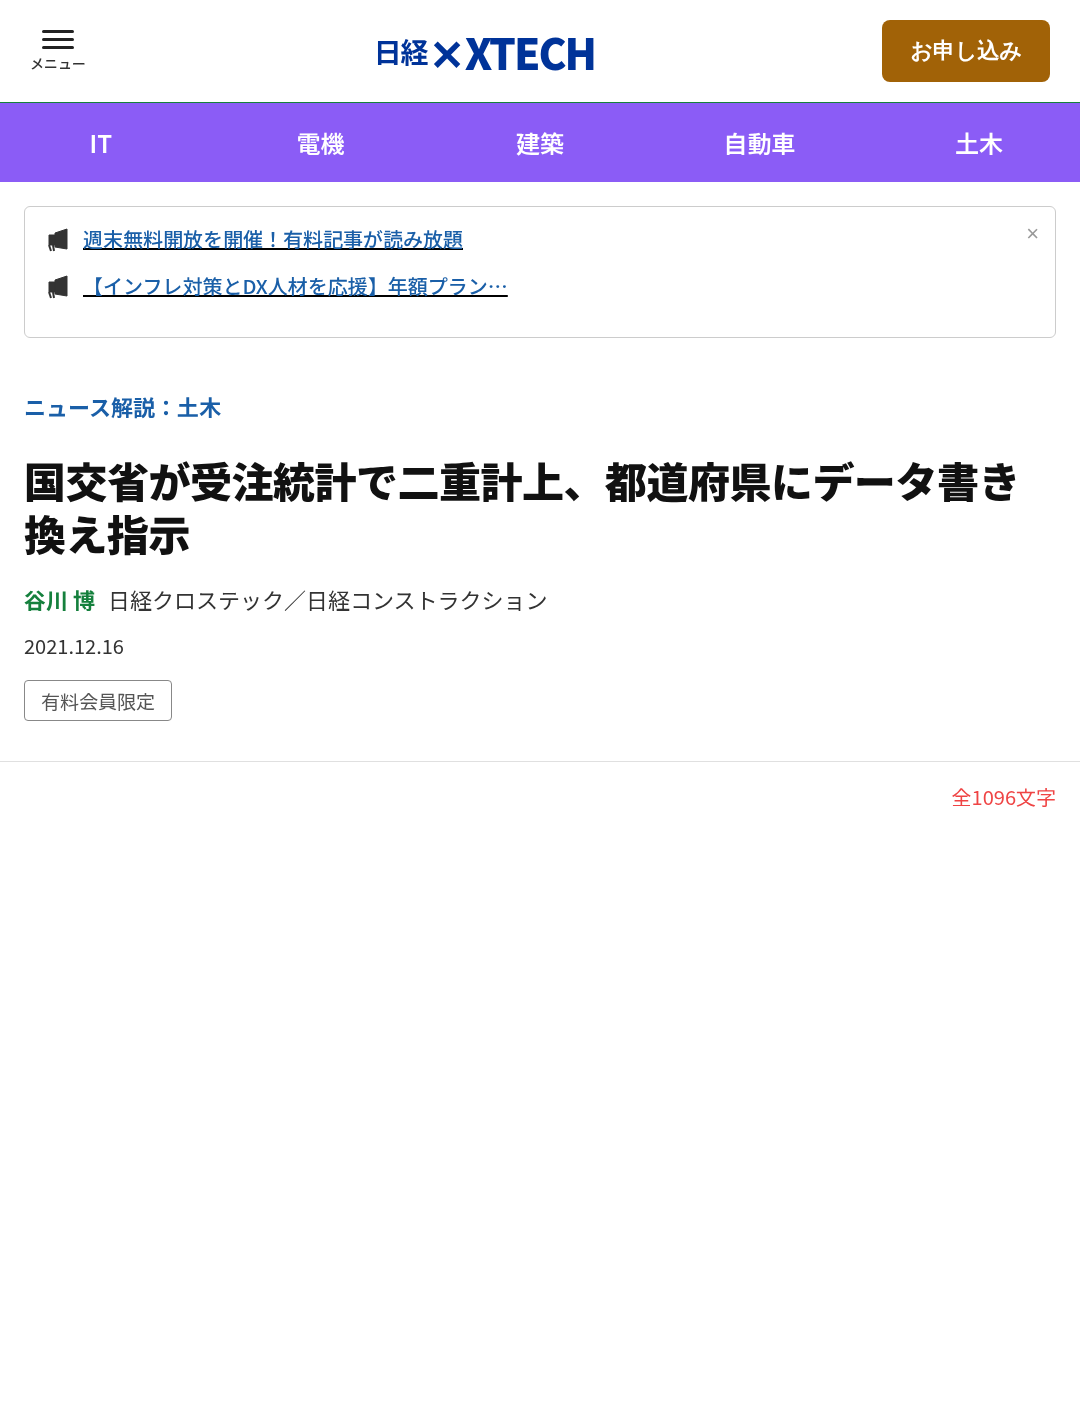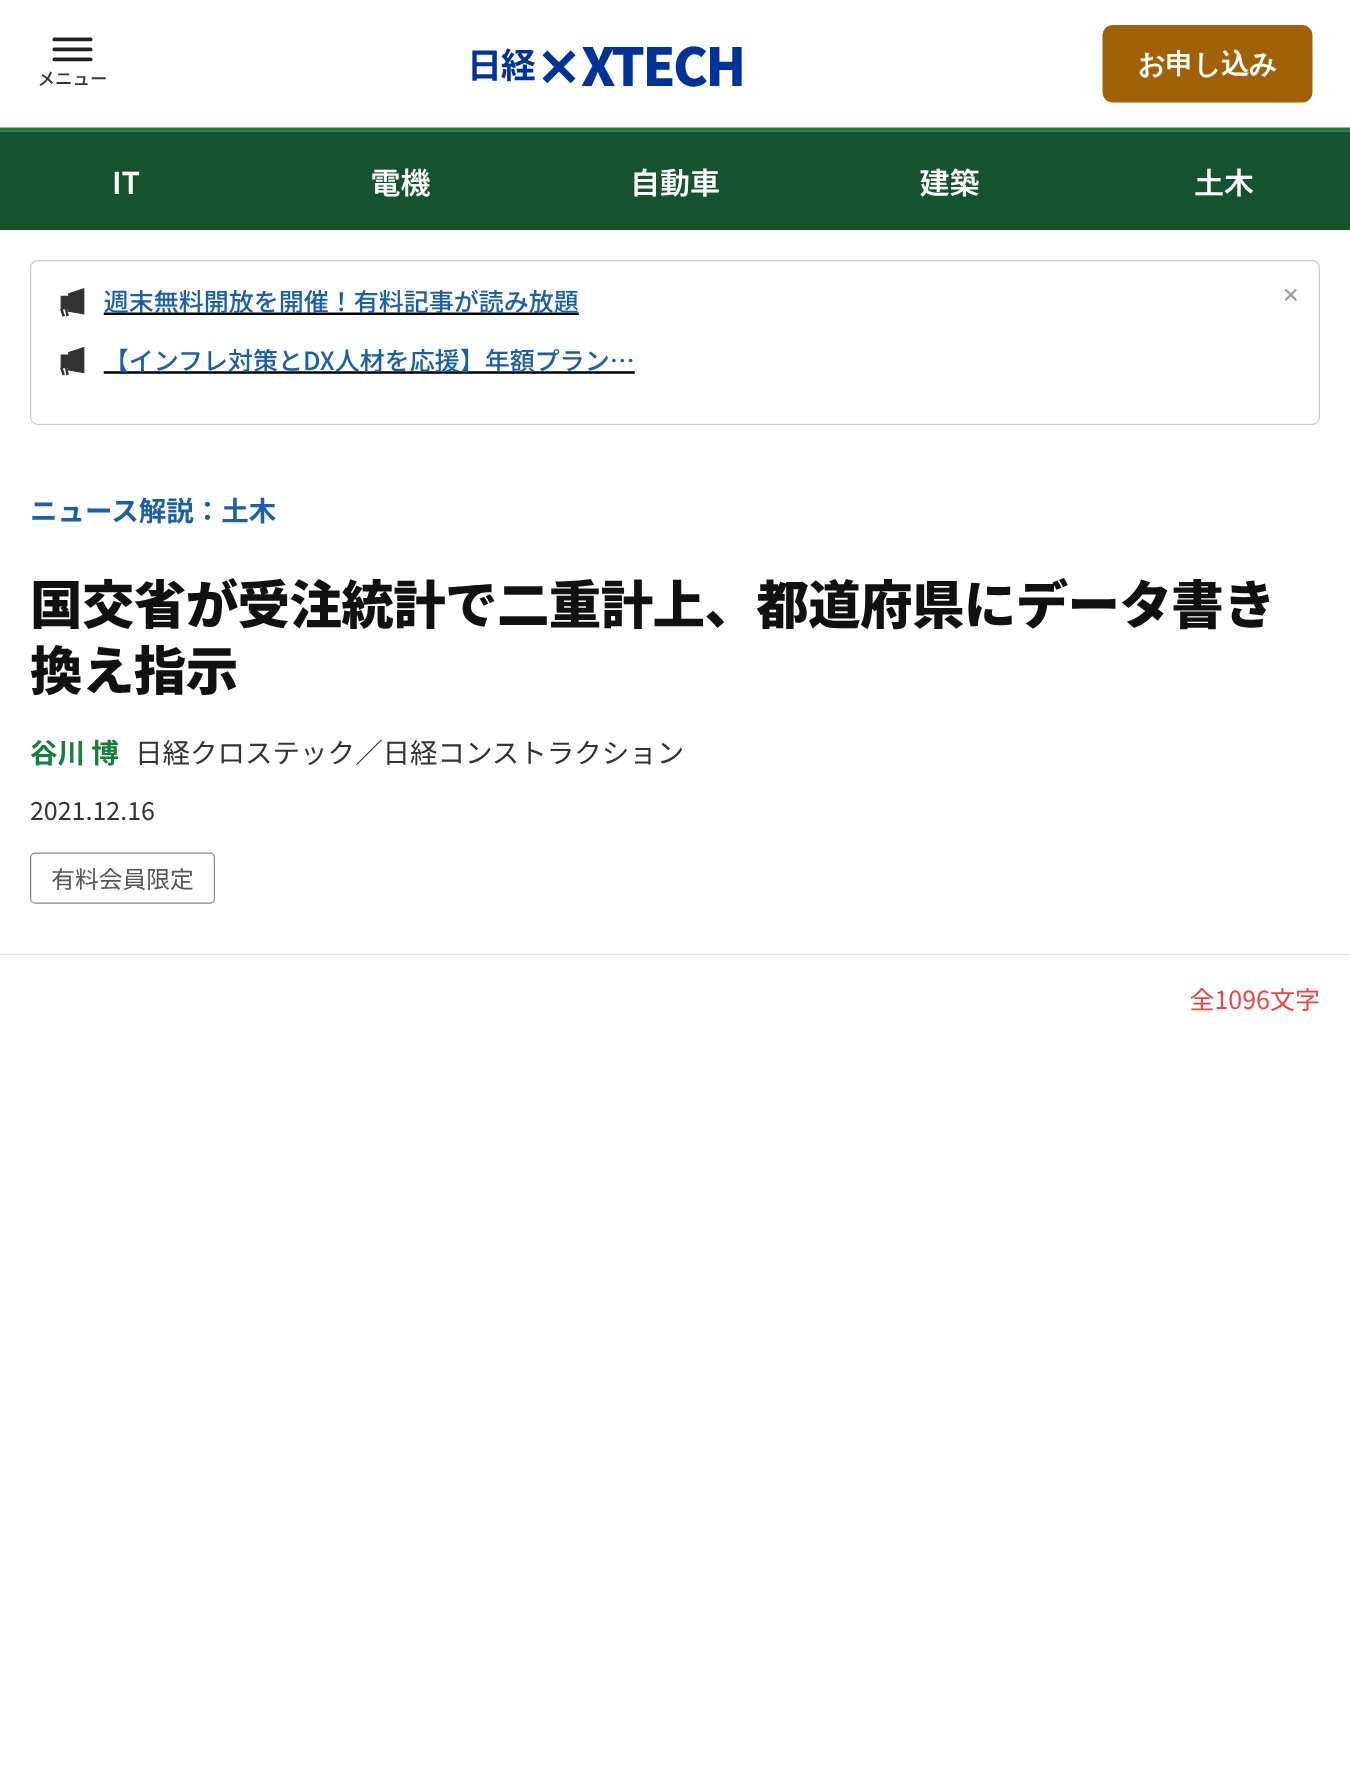--- a/index.html
+++ b/index.html
@@ -16,21 +16,21 @@
       margin: 0 auto;
     }
 
     
     .header {
       display: flex;
       align-items: center;
       justify-content: space-between;
       padding: 20px 30px;
       background: #fff;
-      border-bottom: 3px solid #15803d;
+      border-bottom: 1px solid #15803d;
     }
 
     .header-menu {
       display: flex;
       flex-direction: column;
       align-items: center;
       cursor: pointer;
     }
 
     .hamburger-lines {
@@ -80,21 +80,21 @@
       border-radius: 8px;
       padding: 16px 28px;
       font-size: 22px;
       font-weight: 700;
       cursor: pointer;
       white-space: nowrap;
     }
 
     
     .navbar {
-      background: #14532d;
+      background: #8b5cf6;
       display: flex;
       align-items: center;
       justify-content: space-around;
       padding: 0;
       gap: 18px;
     }
 
     .nav-item {
       color: #fff;
       font-size: 24px;
@@ -254,22 +254,22 @@
     <span class="logo-xtech">XTECH</span>
   </div>
 
   <button class="signup-button">お申し込み</button>
 </header>
 
 
 <nav class="navbar">
   <div class="nav-item">IT</div>
   <div class="nav-item">電機</div>
+  <div class="nav-item">建築</div>
   <div class="nav-item">自動車</div>
-  <div class="nav-item">建築</div>
   <div class="nav-item">土木</div>
 </nav>
 
 
 <div class="notice-box">
   <div class="notice-item">
     <span class="notice-icon">
       <svg width="26" height="26" viewBox="0 0 26 26" fill="none" xmlns="http://www.w3.org/2000/svg">
         <polygon points="4,8 4,18 10,18 10,8" fill="#333" stroke="#333" stroke-width="1"></polygon>
         <polygon points="10,6 22,2 22,22 10,20" fill="#333" stroke="#333" stroke-width="1"></polygon>

